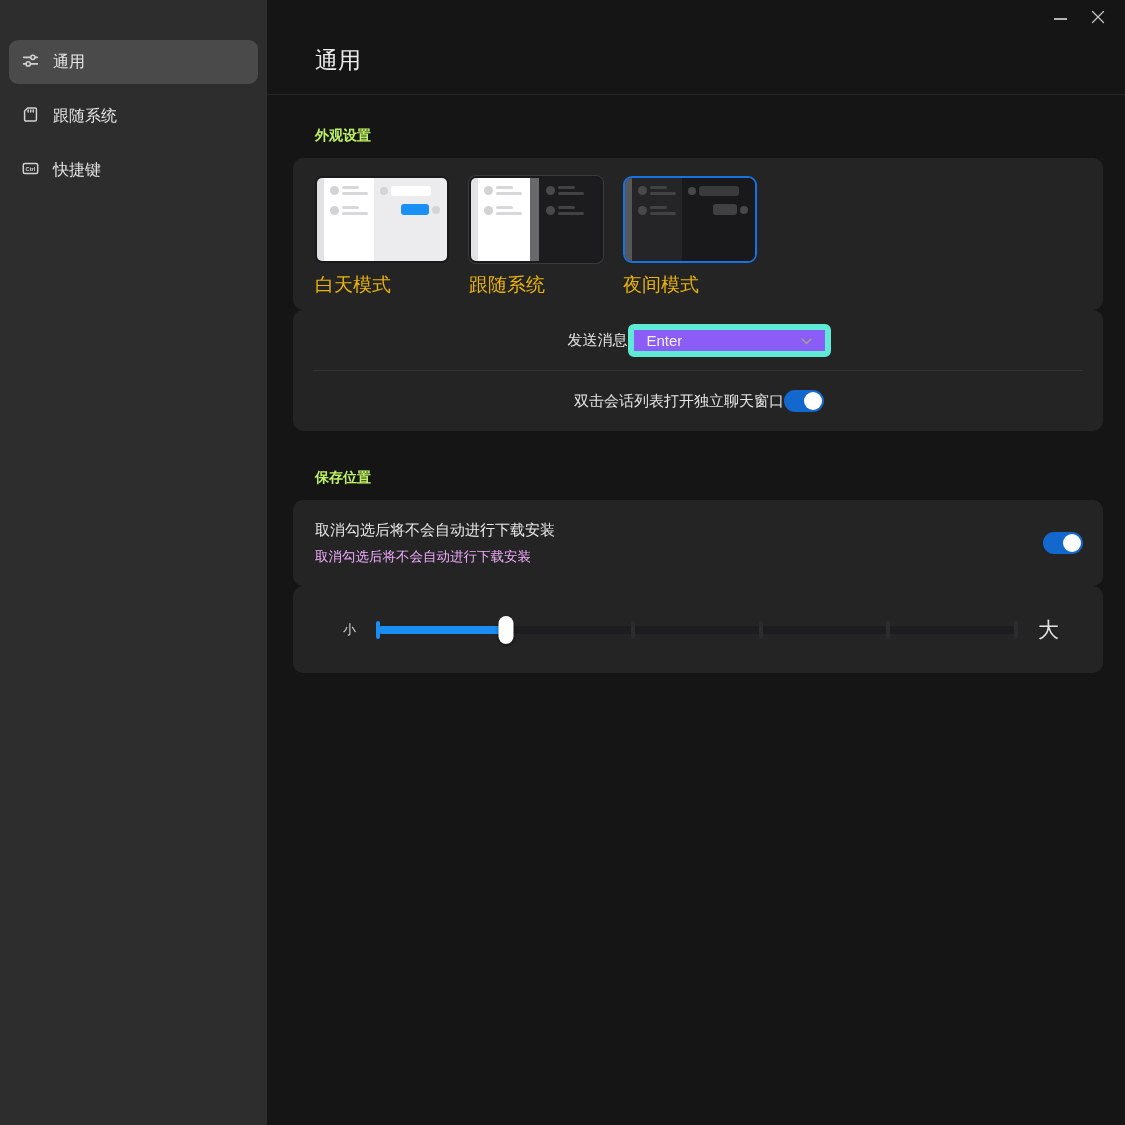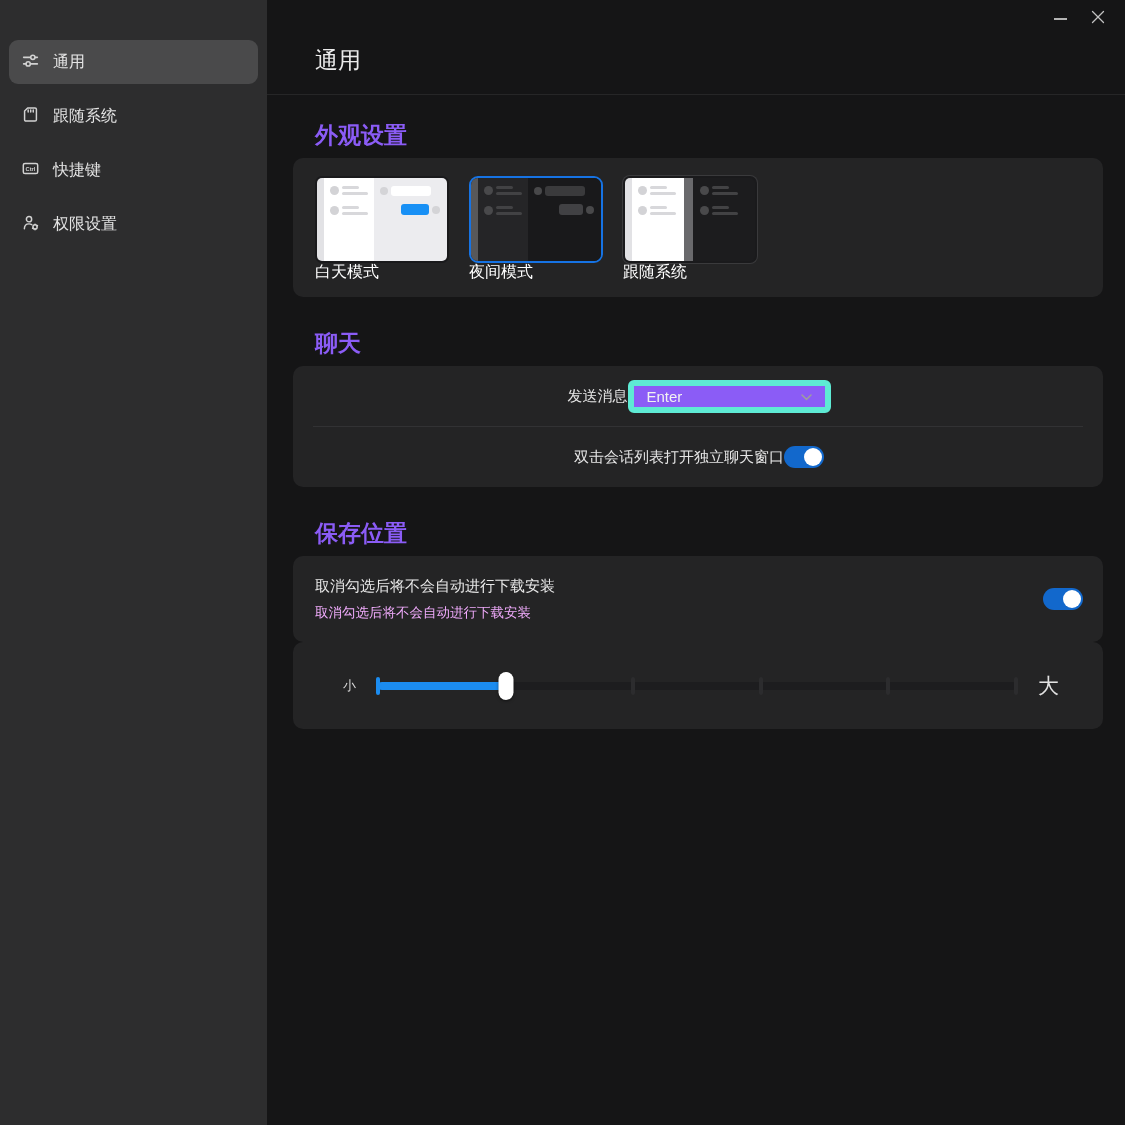--- a/index.html
+++ b/index.html
@@ -13,31 +13,31 @@
   .side-item.selected { background:#4a4a4b; }
   .side-item svg { flex-shrink:0; }
 
   
   .main { flex:1; position:relative; background:#151516; }
   .win-controls { position:absolute; top:6px; right:4px; display:flex; }
   .win-btn { width:30px; height:26px; display:flex; align-items:center; justify-content:center; margin-right:8px; }
   .header { height:95px; padding:46px 0 0 48px; border-bottom:1px solid #262627; }
   .page-title { font-size:23px; color:#ebebeb; font-weight:400; line-height:28px; }
   .content { padding:0 22px 0 26px; }
-  .section-heading { font-size:23px; font-weight:700; color:#8b5cf6; line-height:20px; margin:36px 0 13px 22px; }
+  .section-heading { font-size:14px; font-weight:700; color:#bef264; line-height:20px; margin:36px 0 13px 22px; }
   .section-heading.first { margin-top:30px; }
   .card { background:#242425; border-radius:10px; }
 
   
   .appearance-card { padding:18px 22px 16px 22px; display:flex; gap:20px; }
   .theme-option { width:134px; }
   .theme-preview { width:134px; height:87px; border-radius:7px; border:2px solid transparent; display:flex; overflow:hidden; background:#1a1a1c; }
   .theme-option.selected .theme-preview { border-color:var(--selected-border,#1673e4); border-radius:9px; }
   .theme-preview.bordered { box-shadow:0 0 0 1px #3a3a3c; }
-  .theme-label { font-size:16px; color:#ffffff; line-height:18px; }
+  .theme-label { margin-top:13px; font-size:19px; color:#eab308; line-height:18px; }
   .tp-strip { width:7px; flex-shrink:0; }
   .tp-strip.light { background:#e2e2e5; }
   .tp-strip.dark { background:#58585a; }
   .tp-list { width:50px; flex-shrink:0; padding:8px 0 0 6px; }
   .tp-list.light { background:#ffffff; }
   .tp-list.dark { background:#252527; }
   .tp-item { display:flex; gap:3px; margin-bottom:8px; }
   .tp-ava { width:9px; height:9px; border-radius:50%; }
   .tp-lines .l { height:3px; border-radius:2px; margin-bottom:3px; }
   .tp-lines .l1 { width:17px; }
@@ -122,34 +122,20 @@
     <div class="side-item">
       <span>
         <svg width="19" height="19" viewBox="0 0 18 18" fill="none">
           <rect x="2.2" y="4.2" width="13.6" height="9.6" rx="1.6" stroke="#d2d2d2" stroke-width="1.4"></rect>
           <text x="9" y="11.1" text-anchor="middle" font-size="5.4" font-weight="bold" fill="#d2d2d2" font-family="Liberation Sans, sans-serif">Ctrl</text>
         </svg>
       </span>
       <span>快捷键</span>
     </div>
 
-    <div class="side-item">
-      <span>
-        <svg width="19" height="19" viewBox="0 0 18 18" fill="none" stroke="#d2d2d2" stroke-width="1.4" stroke-linecap="round">
-          <circle cx="7.6" cy="5.9" r="2.5"></circle>
-          <path d="M3.2 15 C3.2 11.6 5.6 10.3 7.6 10.3 C8.5 10.3 9.4 10.55 10.2 11.05"></path>
-          <circle cx="13.3" cy="13.2" r="2"></circle>
-          <line x1="13.3" y1="10.6" x2="13.3" y2="11.2"></line>
-          <line x1="13.3" y1="15.2" x2="13.3" y2="15.8"></line>
-          <line x1="15.6" y1="11.9" x2="15.1" y2="12.2"></line>
-          <line x1="11.5" y1="14.2" x2="11" y2="14.5"></line>
-        </svg>
-      </span>
-      <span>权限设置</span>
-    </div>
   </nav>
 
   <main class="main">
 
     <div class="win-controls">
       <div class="win-btn">
         <span style="display:block;width:13px;border-top:2px solid #b4b4b4;"></span>
       </div>
       <div class="win-btn">
         <span>
@@ -196,20 +182,60 @@
                 </div>
               <div class="tp-row out">
                   <div class="tp-bub bub-out"></div>
                   <div class="tp-ava2"></div>
                 </div>
             </div>
           </div>
           <div class="theme-label">白天模式</div>
         </div>
 
+        <div class="theme-option">
+          <div class="theme-preview bordered">
+            <div class="tp-strip light"></div>
+            <div class="tp-list light" style="width:52px;">
+              <div class="tp-item">
+                  <div class="tp-ava"></div>
+                  <div class="tp-lines">
+                    <div class="l l1"></div>
+                    <div class="l l2"></div>
+                  </div>
+                </div>
+              <div class="tp-item">
+                  <div class="tp-ava"></div>
+                  <div class="tp-lines">
+                    <div class="l l1"></div>
+                    <div class="l l2"></div>
+                  </div>
+                </div>
+            </div>
+            <div class="tp-strip" style="width:9px;background:#69696c;"></div>
+            <div class="tp-half-dark dark">
+              <div class="tp-item">
+                  <div class="tp-ava"></div>
+                  <div class="tp-lines">
+                    <div class="l l1"></div>
+                    <div class="l l2"></div>
+                  </div>
+                </div>
+              <div class="tp-item">
+                  <div class="tp-ava"></div>
+                  <div class="tp-lines">
+                    <div class="l l1"></div>
+                    <div class="l l2"></div>
+                  </div>
+                </div>
+            </div>
+          </div>
+          <div class="theme-label">跟随系统</div>
+        </div>
+
         <div class="theme-option selected">
           <div class="theme-preview">
             <div class="tp-strip dark"></div>
             <div class="tp-list dark">
               <div class="tp-item">
                   <div class="tp-ava"></div>
                   <div class="tp-lines">
                     <div class="l l1"></div>
                     <div class="l l2"></div>
                   </div>
@@ -228,63 +254,22 @@
                   <div class="tp-bub bub-in"></div>
                 </div>
               <div class="tp-row out">
                   <div class="tp-bub bub-out"></div>
                   <div class="tp-ava2"></div>
                 </div>
             </div>
           </div>
           <div class="theme-label">夜间模式</div>
         </div>
-
-        <div class="theme-option">
-          <div class="theme-preview bordered">
-            <div class="tp-strip light"></div>
-            <div class="tp-list light" style="width:52px;">
-              <div class="tp-item">
-                  <div class="tp-ava"></div>
-                  <div class="tp-lines">
-                    <div class="l l1"></div>
-                    <div class="l l2"></div>
-                  </div>
-                </div>
-              <div class="tp-item">
-                  <div class="tp-ava"></div>
-                  <div class="tp-lines">
-                    <div class="l l1"></div>
-                    <div class="l l2"></div>
-                  </div>
-                </div>
-            </div>
-            <div class="tp-strip" style="width:9px;background:#69696c;"></div>
-            <div class="tp-half-dark dark">
-              <div class="tp-item">
-                  <div class="tp-ava"></div>
-                  <div class="tp-lines">
-                    <div class="l l1"></div>
-                    <div class="l l2"></div>
-                  </div>
-                </div>
-              <div class="tp-item">
-                  <div class="tp-ava"></div>
-                  <div class="tp-lines">
-                    <div class="l l1"></div>
-                    <div class="l l2"></div>
-                  </div>
-                </div>
-            </div>
-          </div>
-          <div class="theme-label">跟随系统</div>
-        </div>
-      </div>
-
-      <div class="section-heading">聊天</div>
+      </div>
+
       <div class="card">
         <div class="row">
           <span class="row-label">发送消息</span>
           <div class="select w-enter">
             <span class="select-value">Enter</span>
             <span>
               <svg width="11" height="7" viewBox="0 0 11 7" fill="none" stroke="#9d9d9f" stroke-width="1.5" stroke-linecap="round">
                   <polyline points="1,1 5.5,5.4 10,1"></polyline>
                 </svg>
             </span>

